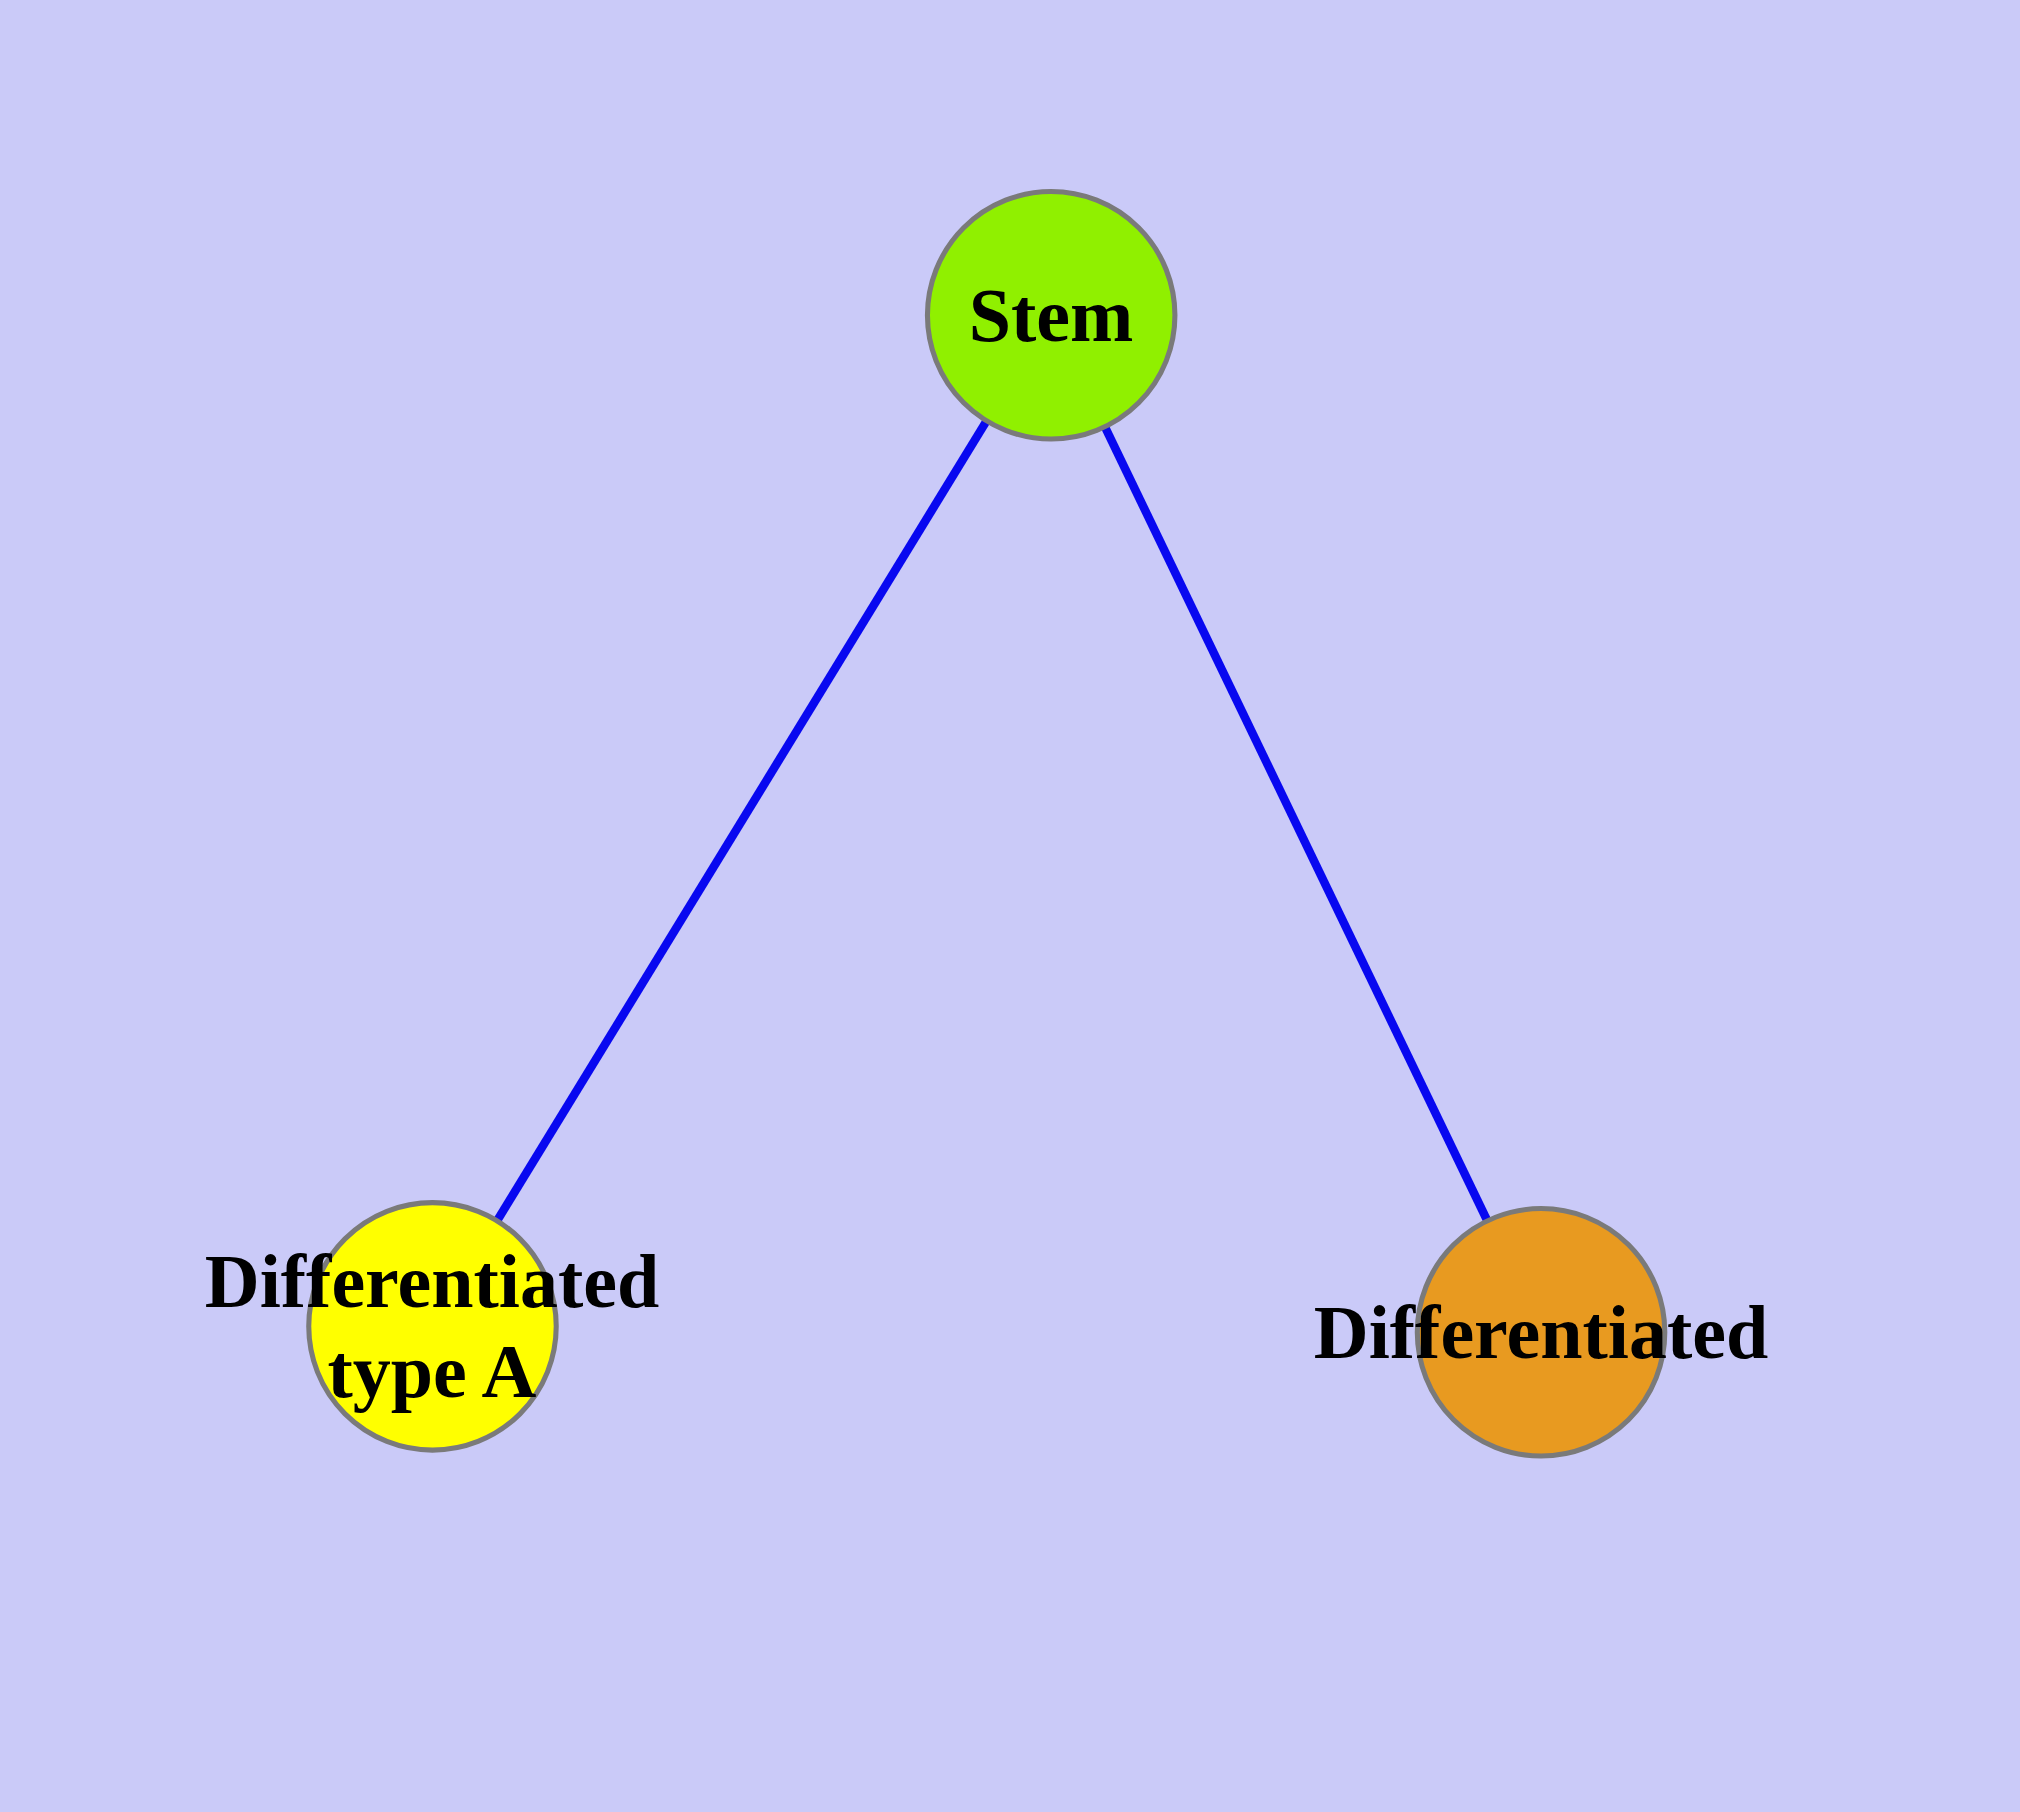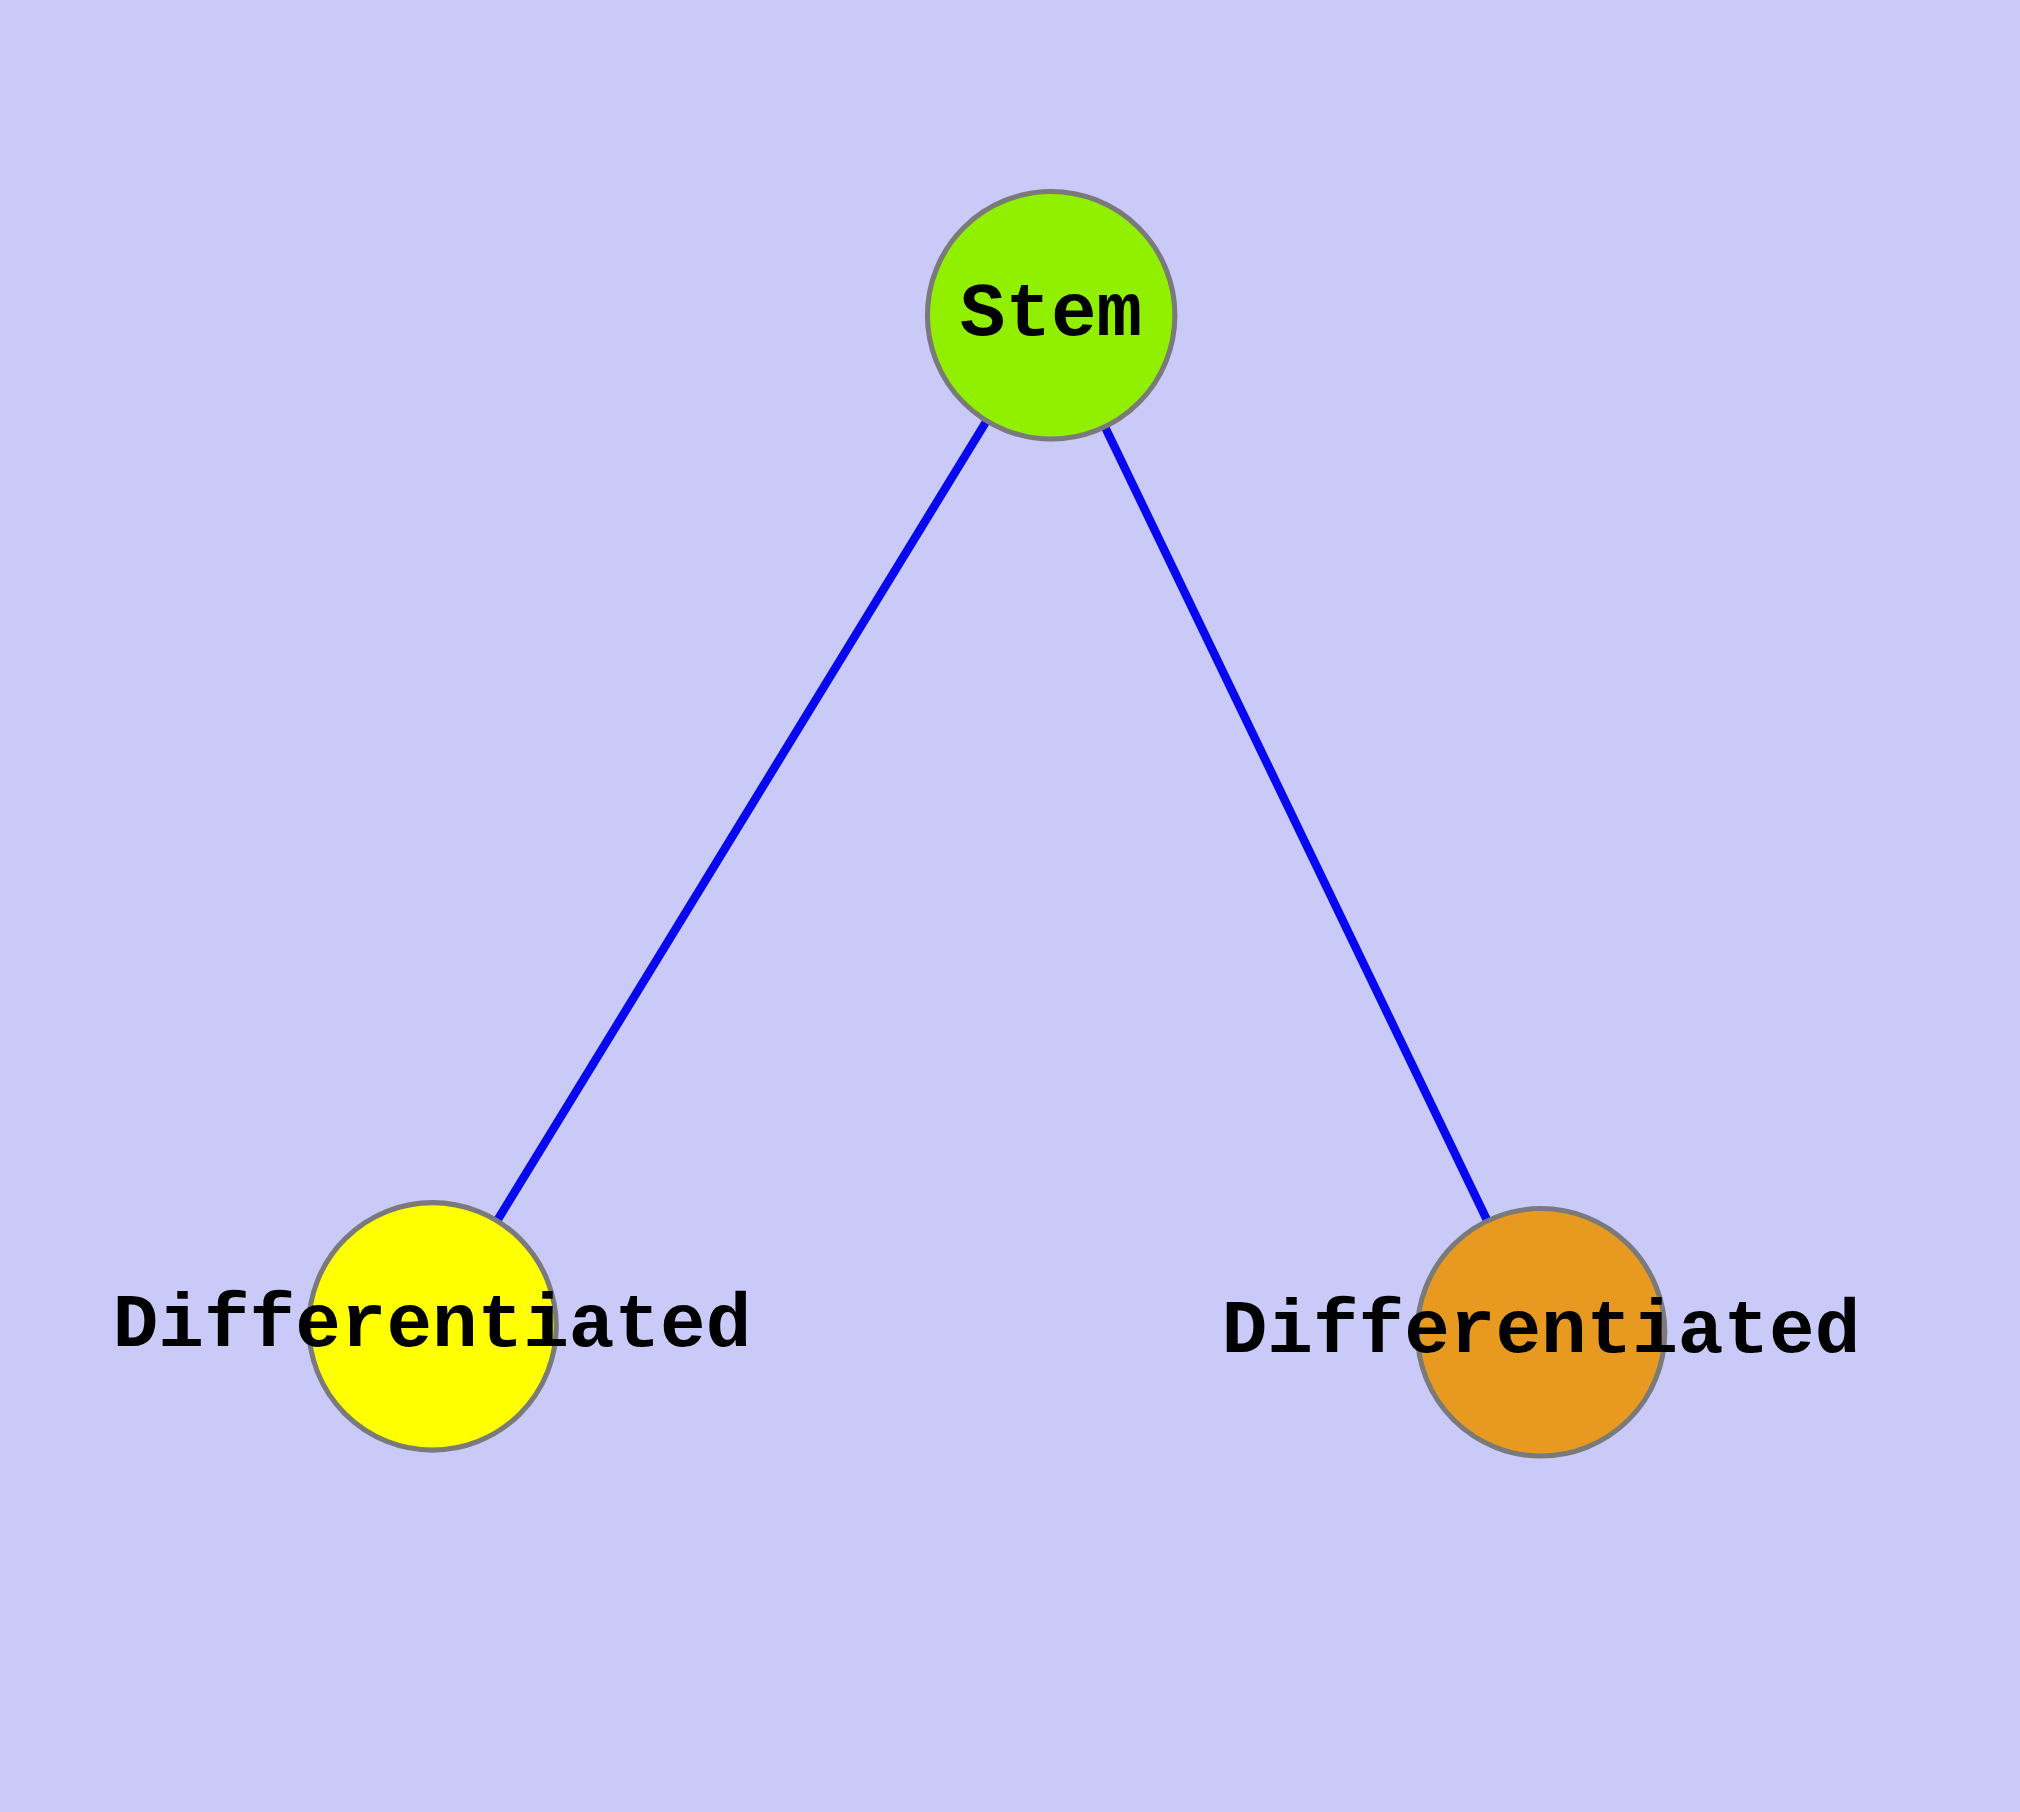--- a/index.html
+++ b/index.html
@@ -6,21 +6,21 @@
     margin: 0;
     padding: 0;
     background: #ffffff;
   }
   .canvas {
     position: relative;
     width: 2021px;
     height: 1812px;
     background: #cacaf8;
     overflow: hidden;
-    font-family: Liberation Mono, monospace;
+    font-family: Liberation Serif, serif;
   }
   .graph-svg {
     position: absolute;
     left: 0;
     top: 0;
     display: block;
   }
   .graph-svg line {
     stroke-width: 10px;
     stroke-linecap: butt;
@@ -54,20 +54,21 @@
     <circle cx="510" cy="1565" r="146" fill="#ffff00"></circle>
     <circle cx="1818" cy="1572" r="146" fill="#e89a20"></circle>
   </svg>
 
   <div class="node-label" style="left:1051px; top:315px;">
     <div>Stem</div>
   </div>
 
   <div class="node-label" style="left:432px; top:1326px;">
     <div>Differentiated</div>
+    <div>type A</div>
   </div>
 
   <div class="node-label" style="left:1541px; top:1332px;">
     <div>Differentiated</div>
   </div>
 
 </div>
 
 
 </body></html>

